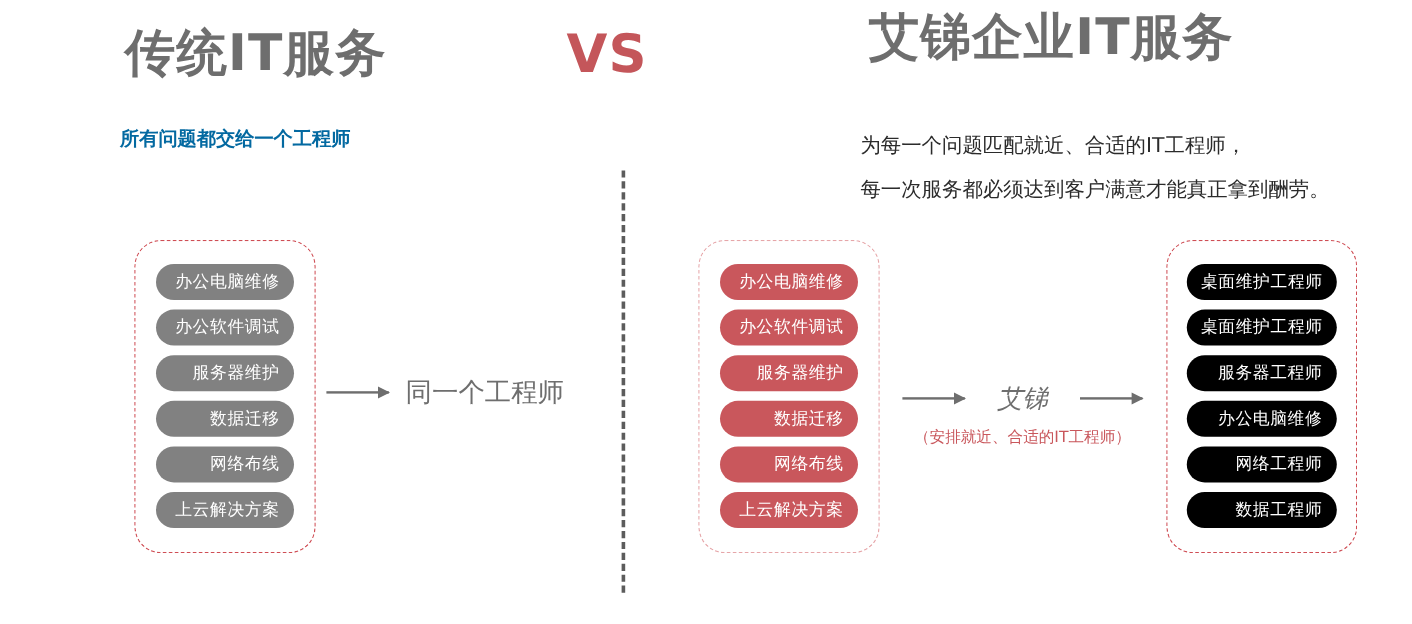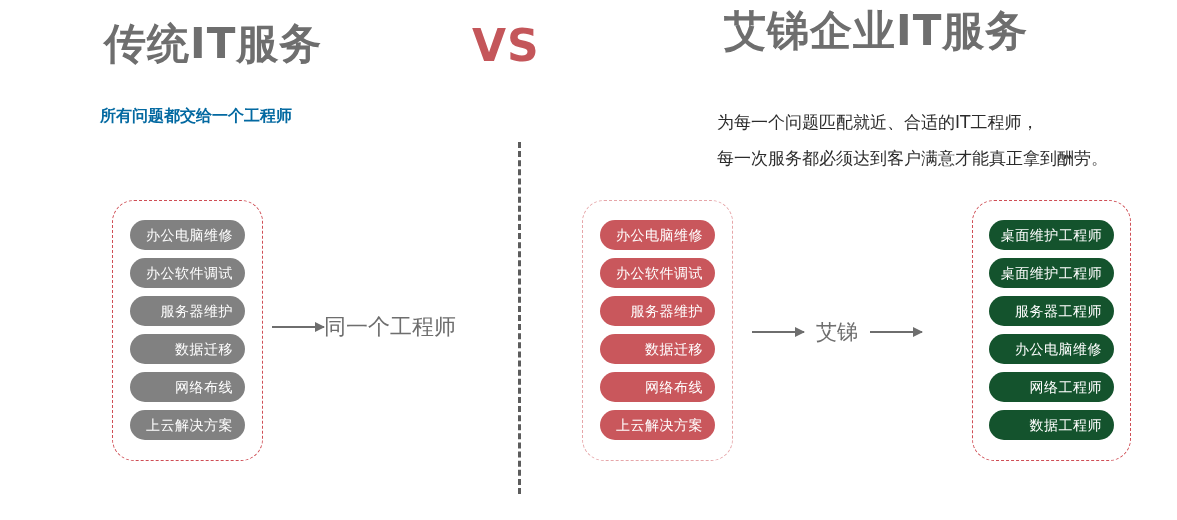--- a/index.html
+++ b/index.html
@@ -119,29 +119,30 @@
     color: #ffffff;
     font-size: 14px;
     text-align: right;
     margin-bottom: 8px;
     white-space: nowrap;
     padding: 0 12px;
     letter-spacing: 0.5px;
   }
   .pill-gray { background: #818181; min-width: 91px; }
   .pill-red  { background: #c9575c; min-width: 91px; }
-  .pill-red-wide { background: #14532d; min-width: 101px; }
+  .pill-red-wide { background: #000000; min-width: 101px; }
 
   
   .connector-left {
     position: absolute;
     left: 272px;
     top: 312px;
     display: flex;
     align-items: center;
+    gap: 14px;
   }
   .arrow {
     position: relative;
     width: 52px;
     height: 2px;
     background: #6e6e6e;
     flex: none;
   }
   .arrow::after {
     content: "";
@@ -164,22 +165,23 @@
   .connector-mid {
     position: absolute;
     left: 752px;
     top: 318px;
     width: 200px;
     text-align: center;
   }
   .connector-mid-row {
     display: flex;
     align-items: center;
-    justify-content: flex-start;
+    justify-content: space-between;
     gap: 12px;
+    font-style: italic;
   }
   .connector-mid-label {
     font-size: 21px;
     color: #6e6e6e;
     white-space: nowrap;
   }
   .connector-note {
     margin-top: 9px;
     font-size: 13px;
     color: #c9575c;
@@ -224,20 +226,21 @@
   <div class="pill pill-red">网络布线</div>
   <div class="pill pill-red">上云解决方案</div>
 </div>
 
 <div class="connector-mid">
   <div class="connector-mid-row">
     <span class="arrow"></span>
     <span class="connector-mid-label">艾锑</span>
     <span class="arrow"></span>
   </div>
+  <div class="connector-note">（安排就近、合适的IT工程师）</div>
 </div>
 
 <div class="pill-box box-right">
   <div class="pill pill-red-wide">桌面维护工程师</div>
   <div class="pill pill-red-wide">桌面维护工程师</div>
   <div class="pill pill-red-wide">服务器工程师</div>
   <div class="pill pill-red-wide">办公电脑维修</div>
   <div class="pill pill-red-wide">网络工程师</div>
   <div class="pill pill-red-wide">数据工程师</div>
 </div>

